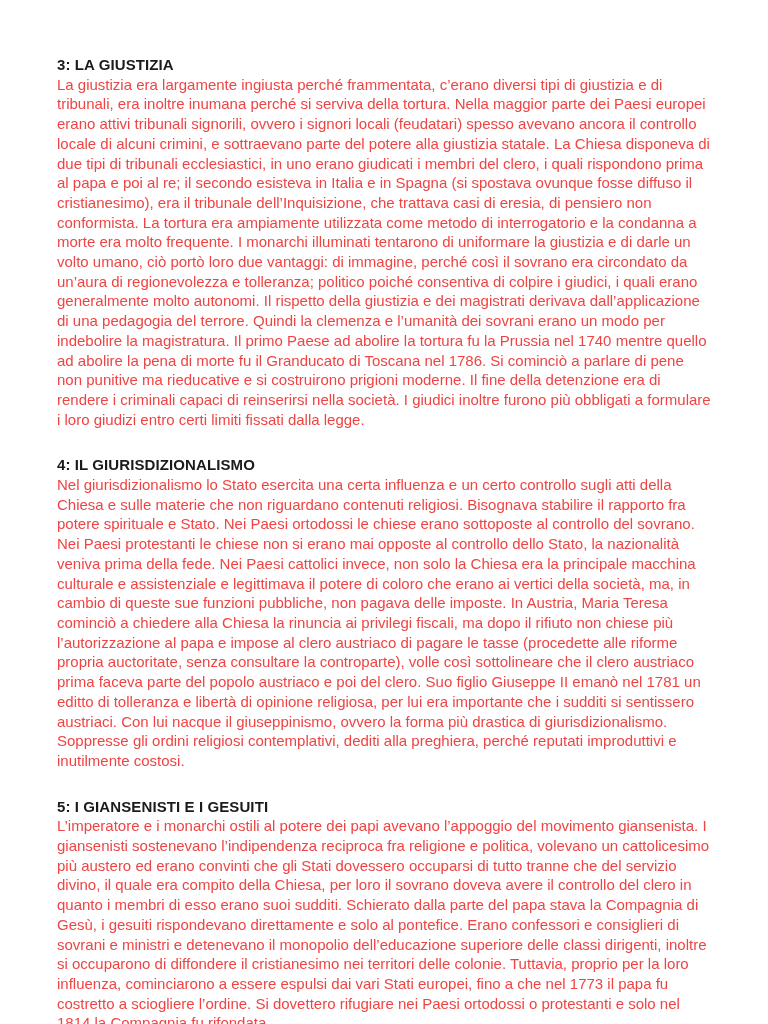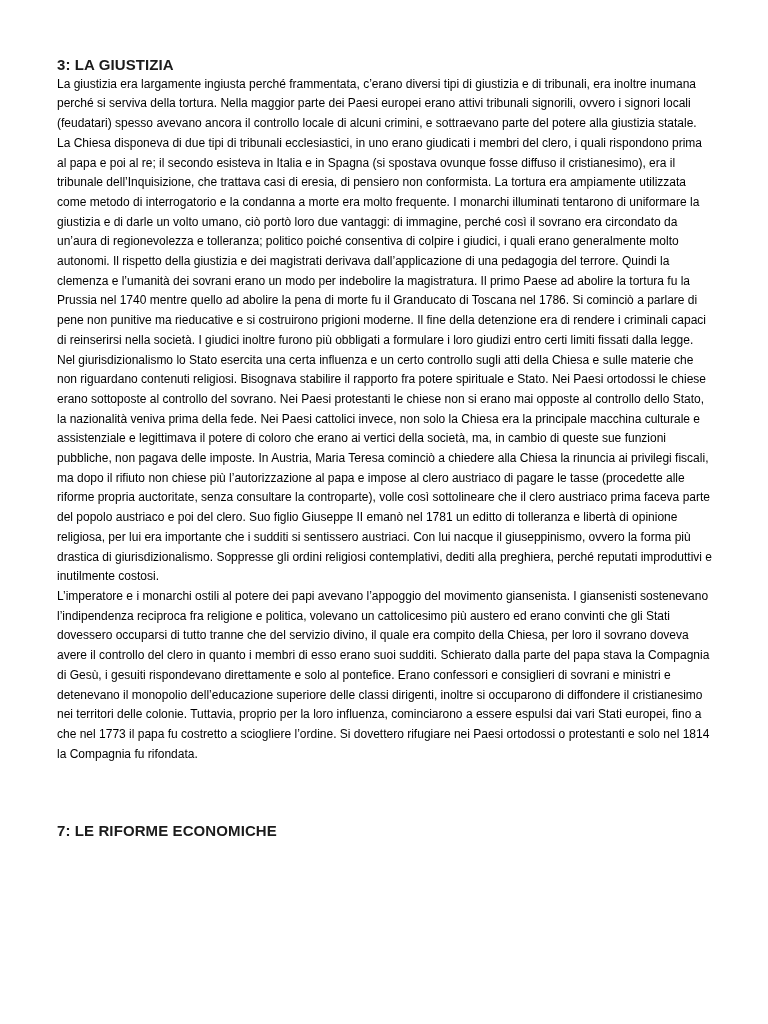--- a/index.html
+++ b/index.html
@@ -23,42 +23,44 @@
     font-size: 15px;
     line-height: 19.7px;
     font-weight: bold;
     margin: 26px 0 0 0;
     letter-spacing: 0.1px;
     color: #1b1b1b;
   }
   .doc-section:first-child .section-heading { margin-top: 0; }
   .doc-section.extra-gap .section-heading { margin-top: 57px; }
   .section-body {
-    font-size: 12px;
+    font-size: 15px;
     line-height: 19.7px;
     margin: 0;
     text-align: left;
-    color: #000000;
+    color: #ef4444;
   }
 </style>
 </head>
 <body>
 
 <div class="page">
 
   <section class="doc-section">
     <h2 class="section-heading">3: LA GIUSTIZIA</h2>
     <p class="section-body">La giustizia era largamente ingiusta perché frammentata, c’erano diversi tipi di giustizia e di tribunali, era inoltre inumana perché si serviva della tortura. Nella maggior parte dei Paesi europei erano attivi tribunali signorili, ovvero i signori locali (feudatari) spesso avevano ancora il controllo locale di alcuni crimini, e sottraevano parte del potere alla giustizia statale. La Chiesa disponeva di due tipi di tribunali ecclesiastici, in uno erano giudicati i membri del clero, i quali rispondono prima al papa e poi al re; il secondo esisteva in Italia e in Spagna (si spostava ovunque fosse diffuso il cristianesimo), era il tribunale dell’Inquisizione, che trattava casi di eresia, di pensiero non conformista. La tortura era ampiamente utilizzata come metodo di interrogatorio e la condanna a morte era molto frequente. I monarchi illuminati tentarono di uniformare la giustizia e di darle un volto umano, ciò portò loro due vantaggi: di immagine, perché così il sovrano era circondato da un’aura di regionevolezza e tolleranza; politico poiché consentiva di colpire i giudici, i quali erano generalmente molto autonomi. Il rispetto della giustizia e dei magistrati derivava dall’applicazione di una pedagogia del terrore. Quindi la clemenza e l’umanità dei sovrani erano un modo per indebolire la magistratura. Il primo Paese ad abolire la tortura fu la Prussia nel 1740 mentre quello ad abolire la pena di morte fu il Granducato di Toscana nel 1786. Si cominciò a parlare di pene non punitive ma rieducative e si costruirono prigioni moderne. Il fine della detenzione era di rendere i criminali capaci di reinserirsi nella società. I giudici inoltre furono più obbligati a formulare i loro giudizi entro certi limiti fissati dalla legge.</p>
   </section>
 
   <section class="doc-section">
+    <h2 class="section-heading">4: IL GIURISDIZIONALISMO</h2>
     <p class="section-body">Nel giurisdizionalismo lo Stato esercita una certa influenza e un certo controllo sugli atti della Chiesa e sulle materie che non riguardano contenuti religiosi. Bisognava stabilire il rapporto fra potere spirituale e Stato. Nei Paesi ortodossi le chiese erano sottoposte al controllo del sovrano. Nei Paesi protestanti le chiese non si erano mai opposte al controllo dello Stato, la nazionalità veniva prima della fede. Nei Paesi cattolici invece, non solo la Chiesa era la principale macchina culturale e assistenziale e legittimava il potere di coloro che erano ai vertici della società, ma, in cambio di queste sue funzioni pubbliche, non pagava delle imposte. In Austria, Maria Teresa cominciò a chiedere alla Chiesa la rinuncia ai privilegi fiscali, ma dopo il rifiuto non chiese più l’autorizzazione al papa e impose al clero austriaco di pagare le tasse (procedette alle riforme propria auctoritate, senza consultare la controparte), volle così sottolineare che il clero austriaco prima faceva parte del popolo austriaco e poi del clero. Suo figlio Giuseppe II emanò nel 1781 un editto di tolleranza e libertà di opinione religiosa, per lui era importante che i sudditi si sentissero austriaci. Con lui nacque il giuseppinismo, ovvero la forma più drastica di giurisdizionalismo. Soppresse gli ordini religiosi contemplativi, dediti alla preghiera, perché reputati improduttivi e inutilmente costosi.</p>
   </section>
 
   <section class="doc-section">
+    <h2 class="section-heading">5: I GIANSENISTI E I GESUITI</h2>
     <p class="section-body">L’imperatore e i monarchi ostili al potere dei papi avevano l’appoggio del movimento giansenista. I giansenisti sostenevano l’indipendenza reciproca fra religione e politica, volevano un cattolicesimo più austero ed erano convinti che gli Stati dovessero occuparsi di tutto tranne che del servizio divino, il quale era compito della Chiesa, per loro il sovrano doveva avere il controllo del clero in quanto i membri di esso erano suoi sudditi. Schierato dalla parte del papa stava la Compagnia di Gesù, i gesuiti rispondevano direttamente e solo al pontefice. Erano confessori e consiglieri di sovrani e ministri e detenevano il monopolio dell’educazione superiore delle classi dirigenti, inoltre si occuparono di diffondere il cristianesimo nei territori delle colonie. Tuttavia, proprio per la loro influenza, cominciarono a essere espulsi dai vari Stati europei, fino a che nel 1773 il papa fu costretto a sciogliere l’ordine. Si dovettero rifugiare nei Paesi ortodossi o protestanti e solo nel 1814 la Compagnia fu rifondata.</p>
   </section>
 
   <section class="doc-section extra-gap">
     <h2 class="section-heading">7: LE RIFORME ECONOMICHE</h2>
   </section>
 
 </div>
 
 </body></html>

